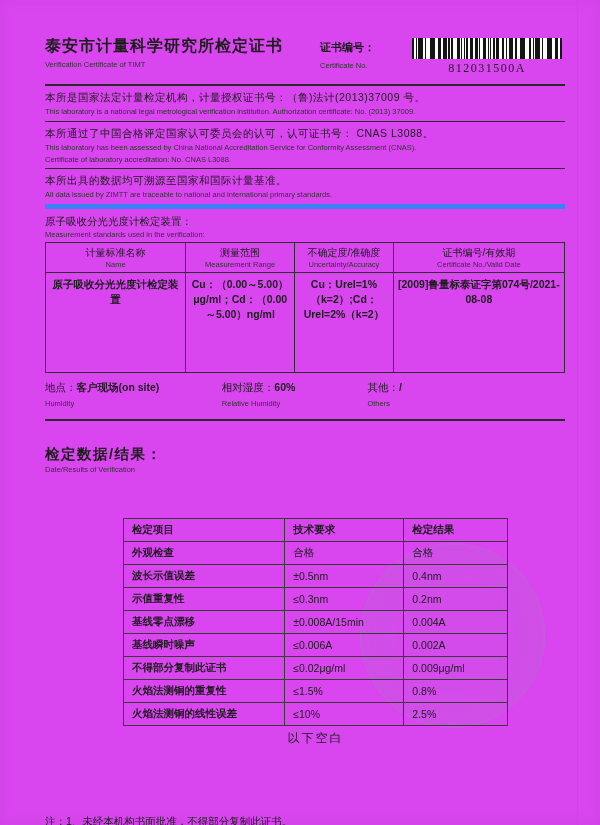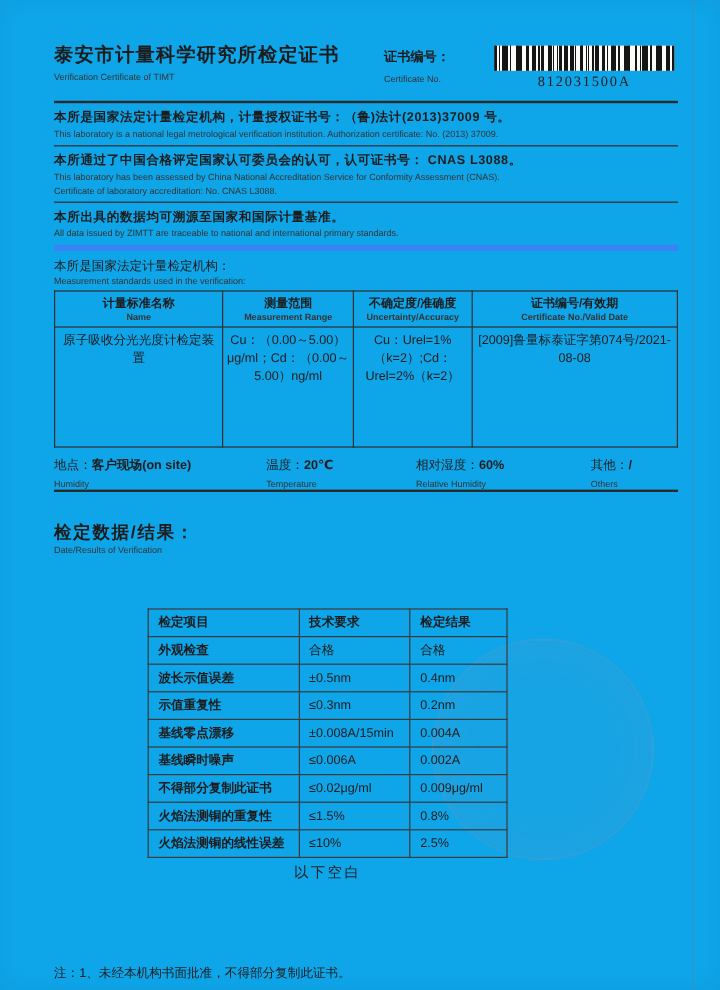--- a/index.html
+++ b/index.html
@@ -4,21 +4,21 @@
 <style>
   * { margin:0; padding:0; box-sizing:border-box; }
   html,body { width:600px; }
   body {
     font-family:"Liberation Sans","DejaVu Sans",sans-serif;
     background:#e8e8e6;
   }
   .page {
     position:relative;
     width:600px; height:825px;
-    background:#0ea5e9;
+    background:#d946ef;
     color:#1c1c1c;
     overflow:hidden;
     box-shadow:inset 0 0 18px rgba(0,0,0,0.05);
   }
   .scan-edge-right {
     position:absolute; top:0; right:22px; width:1px; height:100%;
     background:rgba(120,120,120,0.35);
   }
   .content { position:absolute; left:45px; top:36px; width:520px; }
 
@@ -37,52 +37,52 @@
       repeating-linear-gradient(90deg,#151515 0 2px,transparent 2px 4px,#151515 4px 5px,transparent 5px 9px),
       repeating-linear-gradient(90deg,#151515 0 1px,transparent 1px 6px,#151515 6px 9px,transparent 9px 13px);
     background-color:#fbfbf9;
   }
   .barcode-num { font-size:12px; letter-spacing:1.5px; text-align:center; margin-top:2px; font-family:"Liberation Serif","DejaVu Serif",serif; }
 
   
   .rule-thick { border:none; border-top:2px solid #2a2a2a; margin-top:8px; }
   .statement { padding:5px 0 4px 0; border-bottom:1.5px solid #2a2a2a; }
   .statement.last { border-bottom:5px solid #3b82f6; }
-  .stmt-cn { font-size:10.5px; letter-spacing:0.5px;font-weight:bold; }
+  .stmt-cn { font-size:10.5px; letter-spacing:0.5px; }
   .stmt-en { font-size:7.5px; color:#333; margin-top:2px; line-height:1.3; }
 
   
   .sec-heading { margin-top:6px; }
   .sec-heading .cn { font-size:10.5px; }
   .sec-heading .en { font-size:7.5px; color:#333; margin-top:1px; }
   table.std { width:100%; border-collapse:collapse; margin-top:3px; }
   table.std th, table.std td { border:1.5px solid #2f2f2f; text-align:center; vertical-align:top; }
-  table.std th { font-weight:bold; padding:3px 2px;margin-top:23px; }
+  table.std th { font-weight:normal; padding:3px 2px;margin-top:23px; }
   table.std th .cn { font-size:10px; }
   table.std th .en { font-size:7.5px; color:#333; }
-  table.std td { height:100px; padding:4px 3px; font-size:10.5px; line-height:1.45; }
+  table.std td { height:100px; padding:4px 3px; font-size:10.5px; line-height:1.45;font-weight:bold; }
   .col-name  { width:27%; }
   .col-range { width:21%; }
   .col-unc   { width:19%; }
   .col-cert  { width:33%; }
   td.cert-cell { text-align:left; padding-left:2px; }
 
   
-  .env-row { display:flex; margin-top:8px; border-bottom:2px solid #2a2a2a; padding-bottom:0; }
+  .env-row { display:flex; margin-top:8px; border-bottom:2px solid #2a2a2a; padding-bottom:11px; }
   .env-item .line1 { font-size:10.5px; }
   .env-item .line1 b { font-weight:bold; }
   .env-item .line2 { font-size:7.5px; color:#333; margin-top:4px; }
   .env-item.w1 { width:34%; } .env-item.w2 { width:24%; }
   .env-item.w3 { width:28%; } .env-item.w4 { width:14%; }
 
   
   .results-heading { margin-top:24px; }
   .results-heading .cn { font-size:14.5px; font-weight:bold; letter-spacing:1.5px; }
   .results-heading .en { font-size:7.5px; color:#333; margin-top:1px; }
-  .results-wrap { position:relative; margin:44px 4px 0 78px; width:300px; }
+  .results-wrap { position:relative; margin:44px 4px 0 78px; width:385px; }
   table.res { width:100%; border-collapse:collapse; position:relative; z-index:2; background:transparent; }
   table.res th, table.res td {
     border:1.3px solid #3a3a3a; text-align:left;
     font-size:10.5px; padding:4px 6px 4px 8px; height:22px;
   }
   table.res th { font-weight:bold; }
   td.c0 { font-weight:bold; }
   .rcol0 { width:42%; } .rcol1 { width:31%; } .rcol2 { width:27%; }
   .blank-note { text-align:center; font-size:12px; font-weight:normal; letter-spacing:2px; margin-top:4px; position:relative; z-index:2; }
   .stamp {
@@ -134,21 +134,21 @@
       <div class="stmt-cn">本所通过了中国合格评定国家认可委员会的认可，认可证书号： CNAS L3088。</div>
       <div class="stmt-en">This laboratory has been assessed by China National Accreditation Service for Conformity Assessment (CNAS).</div>
       <div class="stmt-en">Certificate of laboratory accreditation: No. CNAS L3088.</div>
     </div>
     <div class="statement last">
       <div class="stmt-cn">本所出具的数据均可溯源至国家和国际计量基准。</div>
       <div class="stmt-en">All data issued by ZIMTT are traceable to national and international primary standards.</div>
     </div>
 
     <div class="sec-heading">
-      <div class="cn">本所是国家法定计量检定机构：</div>
+      <div class="cn">原子吸收分光光度计检定装置：</div>
       <div class="en">Measurement standards used in the verification:</div>
     </div>
     <table class="std">
       <tbody>
           <tr>
         <th class="col-name">
           <div class="cn">计量标准名称</div>
           <div class="en">Name</div>
         </th>
         <th class="col-range">
@@ -171,24 +171,20 @@
         <td class="cert-cell">[2009]鲁量标泰证字第074号/2021-08-08</td>
       </tr>
     </tbody>
       </table>
 
     <div class="env-row">
       <div class="env-item w1">
         <div class="line1"><span>地点：</span><b>客户现场(on site)</b></div>
         <div class="line2">Humidity</div>
       </div>
-      <div class="env-item w2">
-        <div class="line1"><span>温度：</span><b>20℃</b></div>
-        <div class="line2">Temperature</div>
-      </div>
       <div class="env-item w3">
         <div class="line1"><span>相对湿度：</span><b>60%</b></div>
         <div class="line2">Relative Humidity</div>
       </div>
       <div class="env-item w4">
         <div class="line1"><span>其他：</span><b>/</b></div>
         <div class="line2">Others</div>
       </div>
     </div>
 

